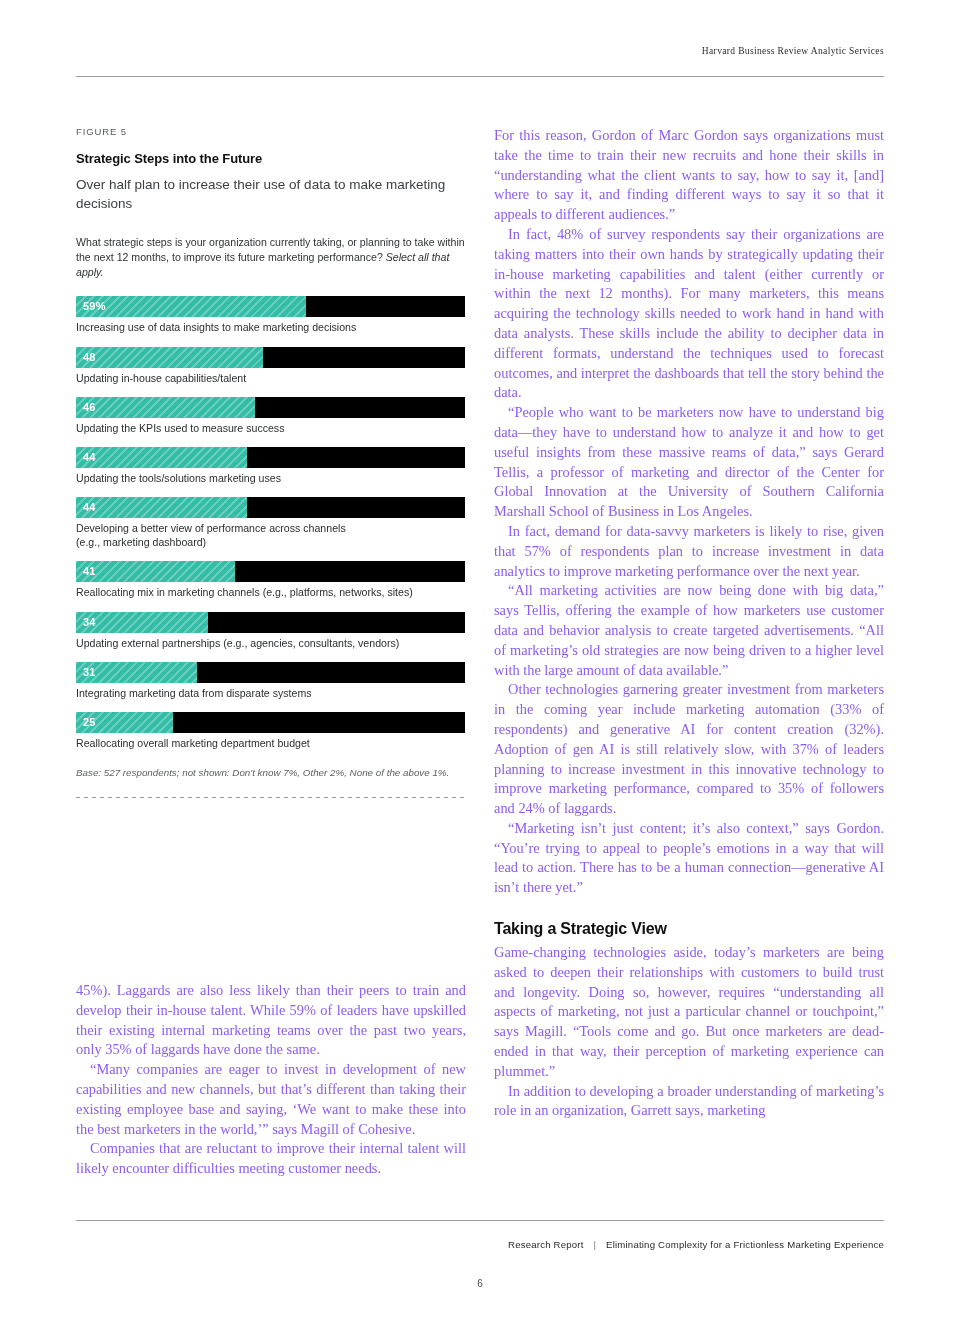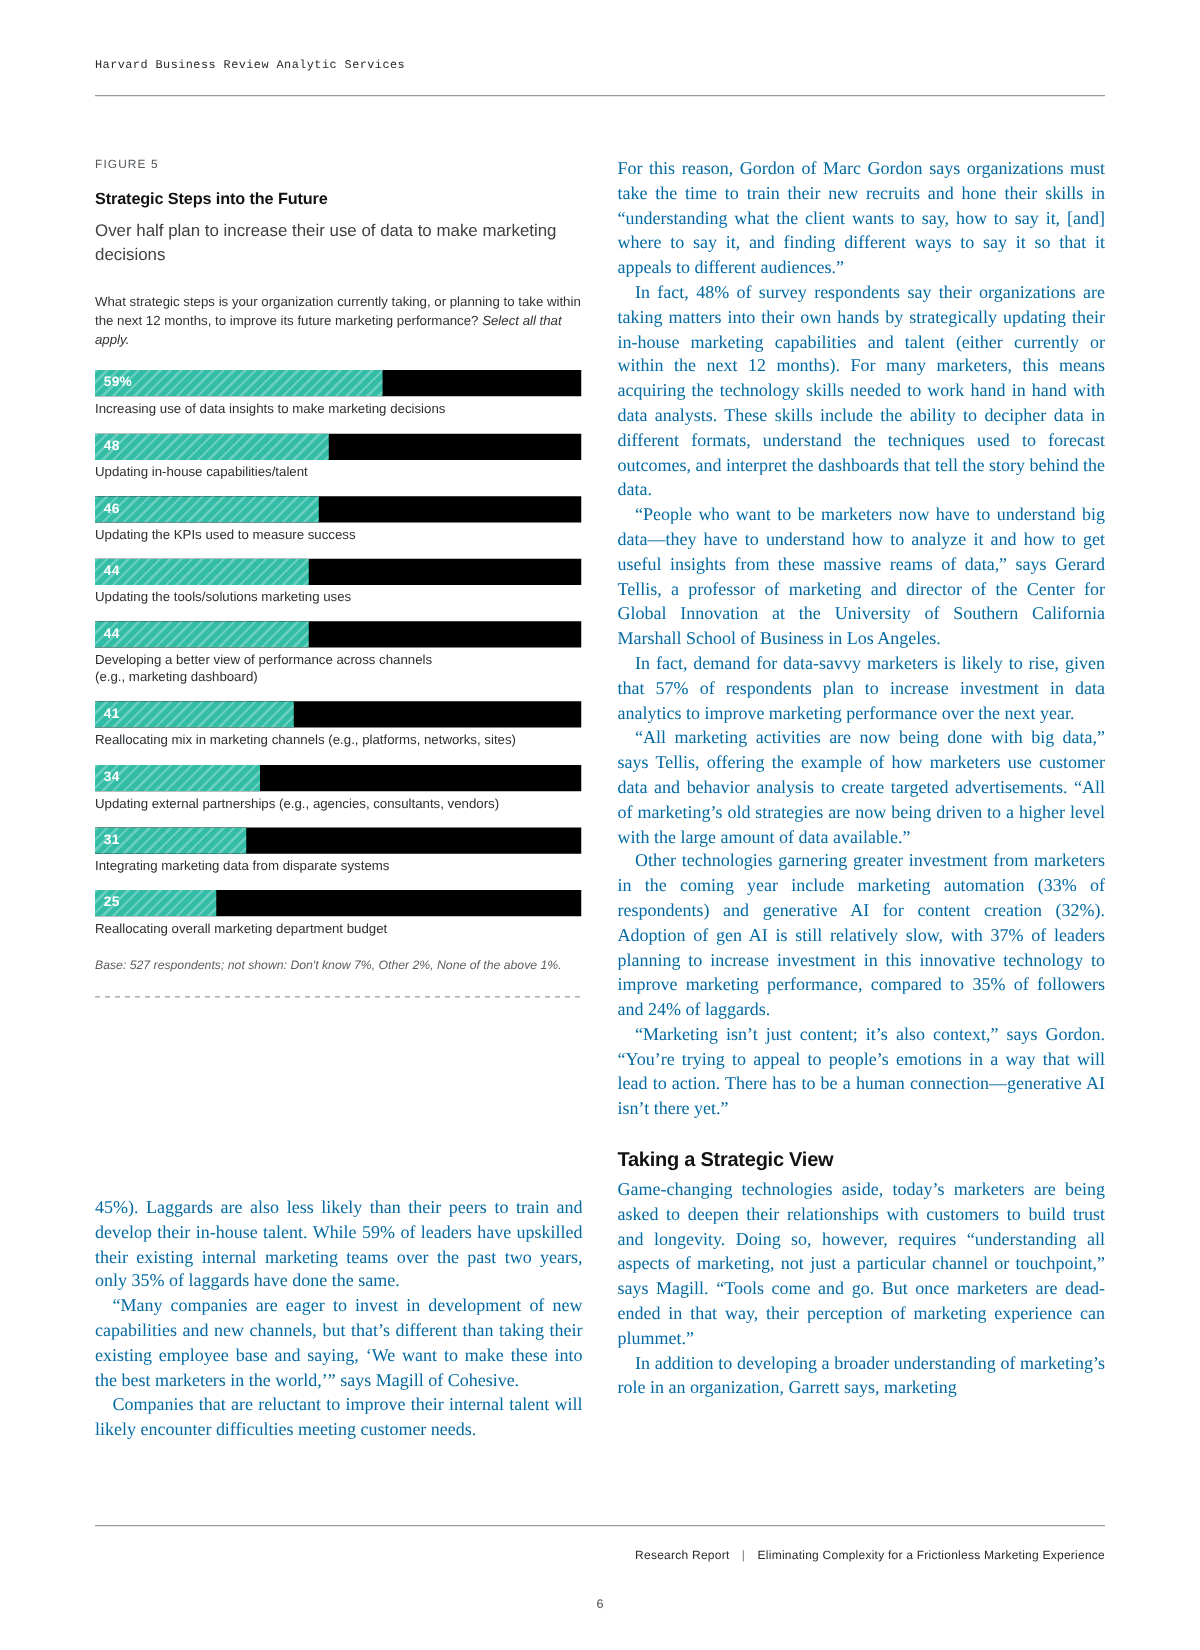--- a/index.html
+++ b/index.html
@@ -23,25 +23,25 @@
     height: 1320px;
     overflow: hidden;
   }
 
   
   .running-head {
     position: absolute;
     left: 76px;
     top: 46px;
     width: 808px;
-    text-align: left;
+    text-align: right;
     font-size: 9.5px;
     letter-spacing: 0.35px;
     color: #2b2b2b;
-    font-family: Liberation Mono, monospace;
+    font-family: Liberation Serif, serif;
   }
   .head-rule {
     position: absolute;
     left: 76px;
     top: 76px;
     width: 808px;
     height: 1px;
     background: #9a9a9a;
   }
 
@@ -54,21 +54,21 @@
   }
   .col-right {
     position: absolute;
     left: 494px;
     top: 126px;
     width: 390px;
   }
   .col-left-lower {
     position: absolute;
     left: 76px;
-    top: 957px;
+    top: 981px;
     width: 390px;
   }
 
   
   .fig-label {
     font-size: 9.5px;
     letter-spacing: 0.9px;
     color: #55595c;
     margin: 0 0 14px 0;
   }
@@ -168,21 +168,21 @@
         #9b9b9b 4px,
         rgba(255,255,255,0) 4px,
         rgba(255,255,255,0) 8px);
   }
 
   
   .body-p {
     font-family: "Liberation Serif", serif;
     font-size: 14.4px;
     line-height: 1.375;
-    color: #0369a1;
+    color: #8b5cf6;
     text-align: justify;
     margin: 0;
     text-indent: 14px;
     hyphens: none;
   }
   .body-p.first {
     text-indent: 0;
   }
   .section-head {
     font-family: "Liberation Sans", sans-serif;

